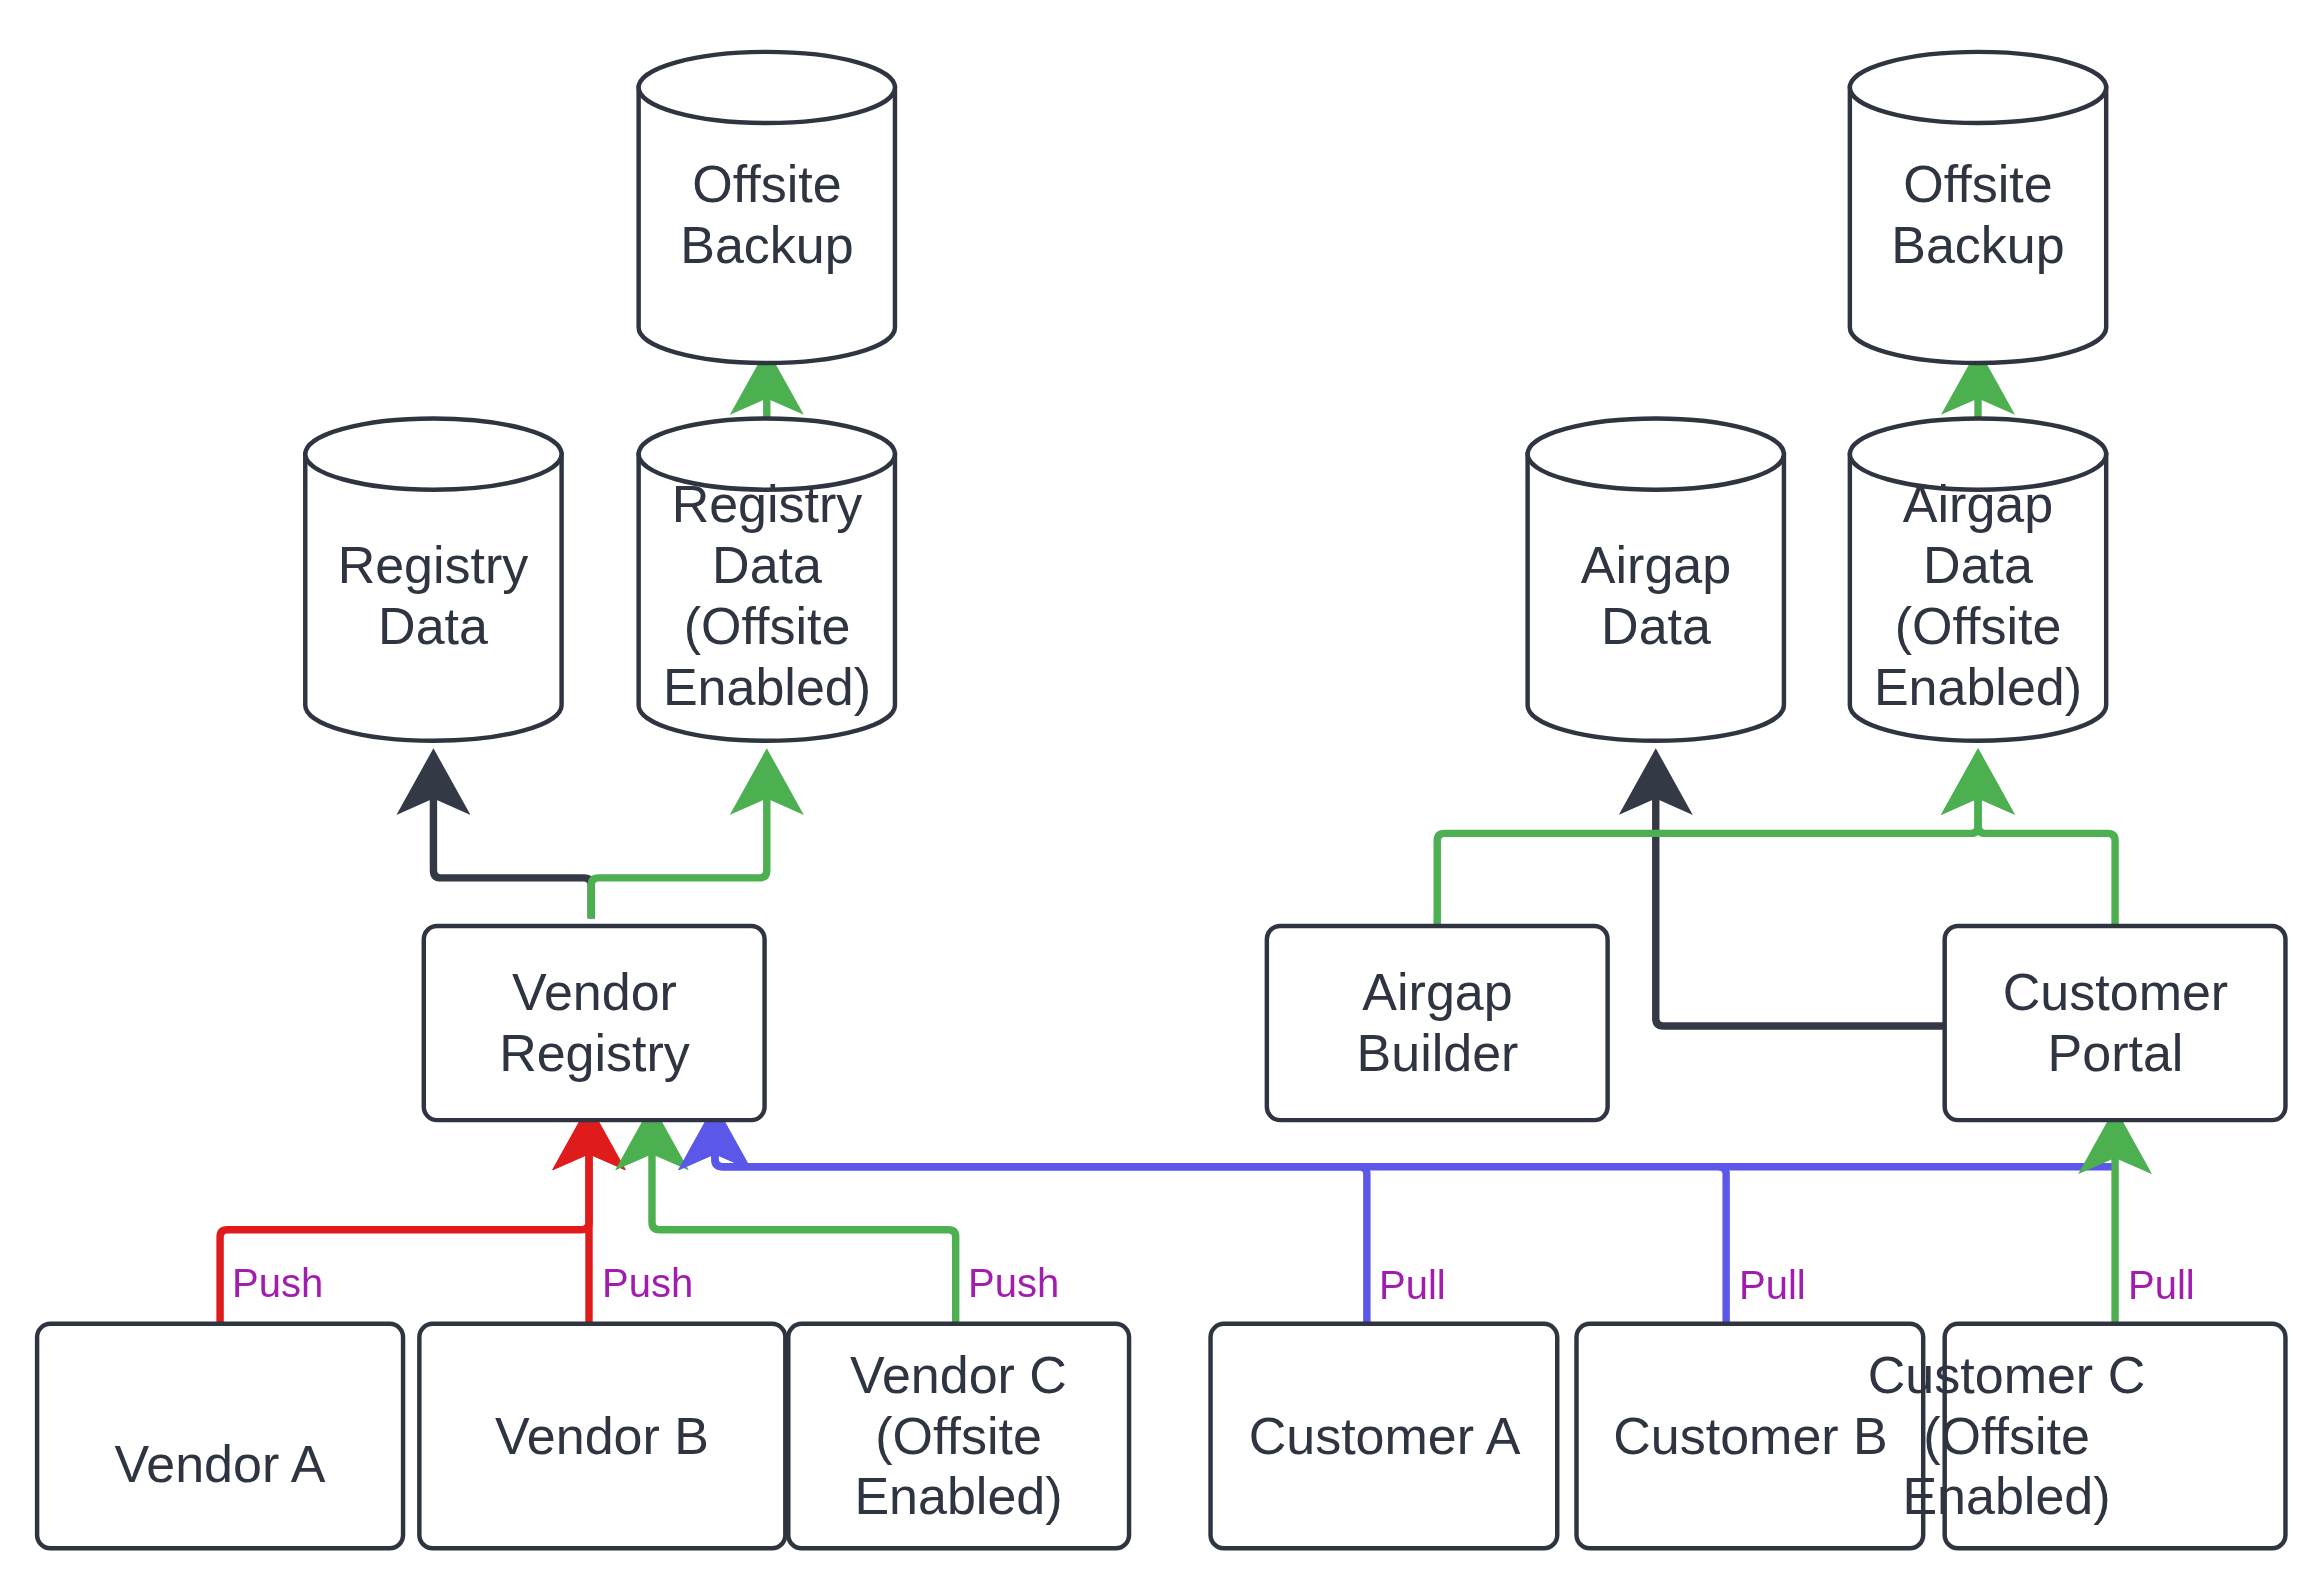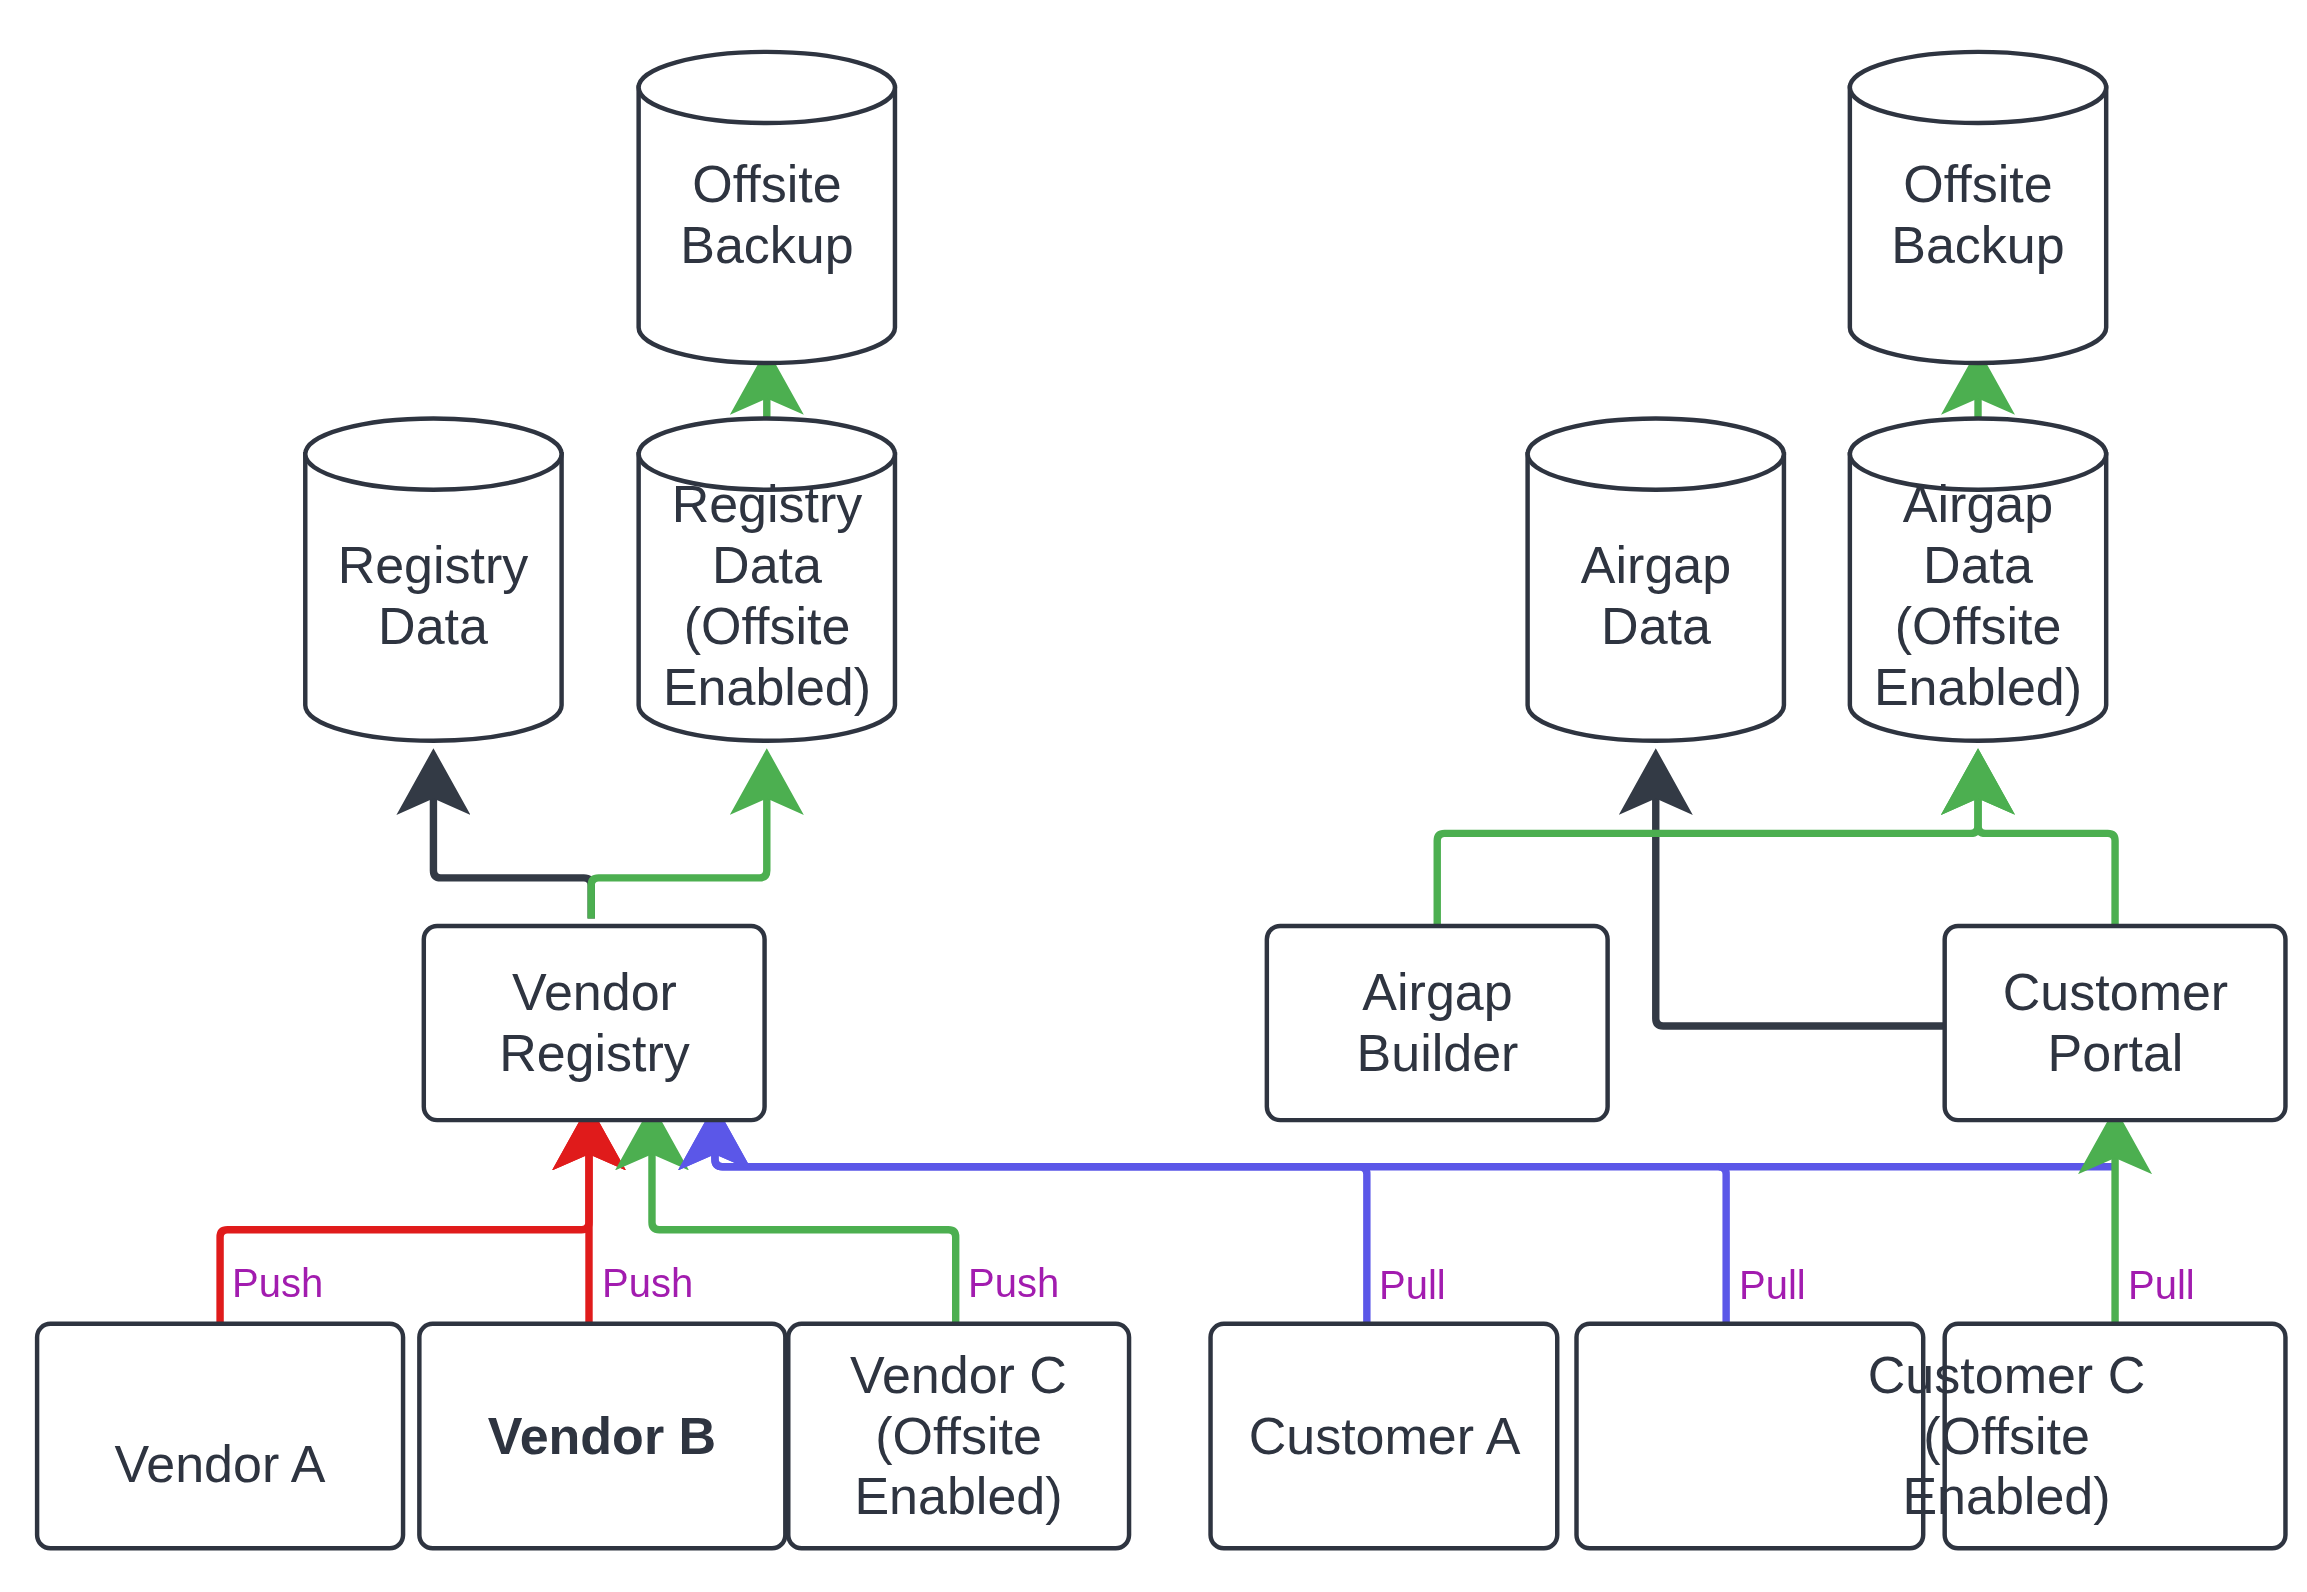--- a/index.html
+++ b/index.html
@@ -176,28 +176,29 @@
 Registry</div>
 
   <div class="node-label" style="left:1267px; top:926px; width:341px; height:194px;">Airgap
 Builder</div>
 
   <div class="node-label" style="left:1945px; top:926px; width:341px; height:194px;">Customer
 Portal</div>
 
   <div class="node-label" style="left:37px; top:1352px; width:366px; height:224px;">Vendor A</div>
 
-  <div class="node-label" style="left:419px; top:1324px; width:366px; height:224px;font-weight:bold;">Vendor B</div>
+  <div class="node-label" style="left:419px; top:1324px; width:366px; height:224px;">Vendor B</div>
 
   <div class="node-label" style="left:788px; top:1324px; width:341px; height:224px;">Vendor C
 (Offsite
 Enabled)</div>
 
   <div class="node-label" style="left:1211px; top:1324px; width:347px; height:224px;">Customer A</div>
 
+  <div class="node-label" style="left:1577px; top:1324px; width:347px; height:224px;">Customer B</div>
 
   <div class="node-label" style="left:1836px; top:1324px; width:341px; height:224px;">Customer C
 (Offsite
 Enabled)</div>
 
   <div class="edge-label" style="left:232px; top:1263px;">Push</div>
 
   <div class="edge-label" style="left:602px; top:1263px;">Push</div>
 
   <div class="edge-label" style="left:968px; top:1263px;">Push</div>

